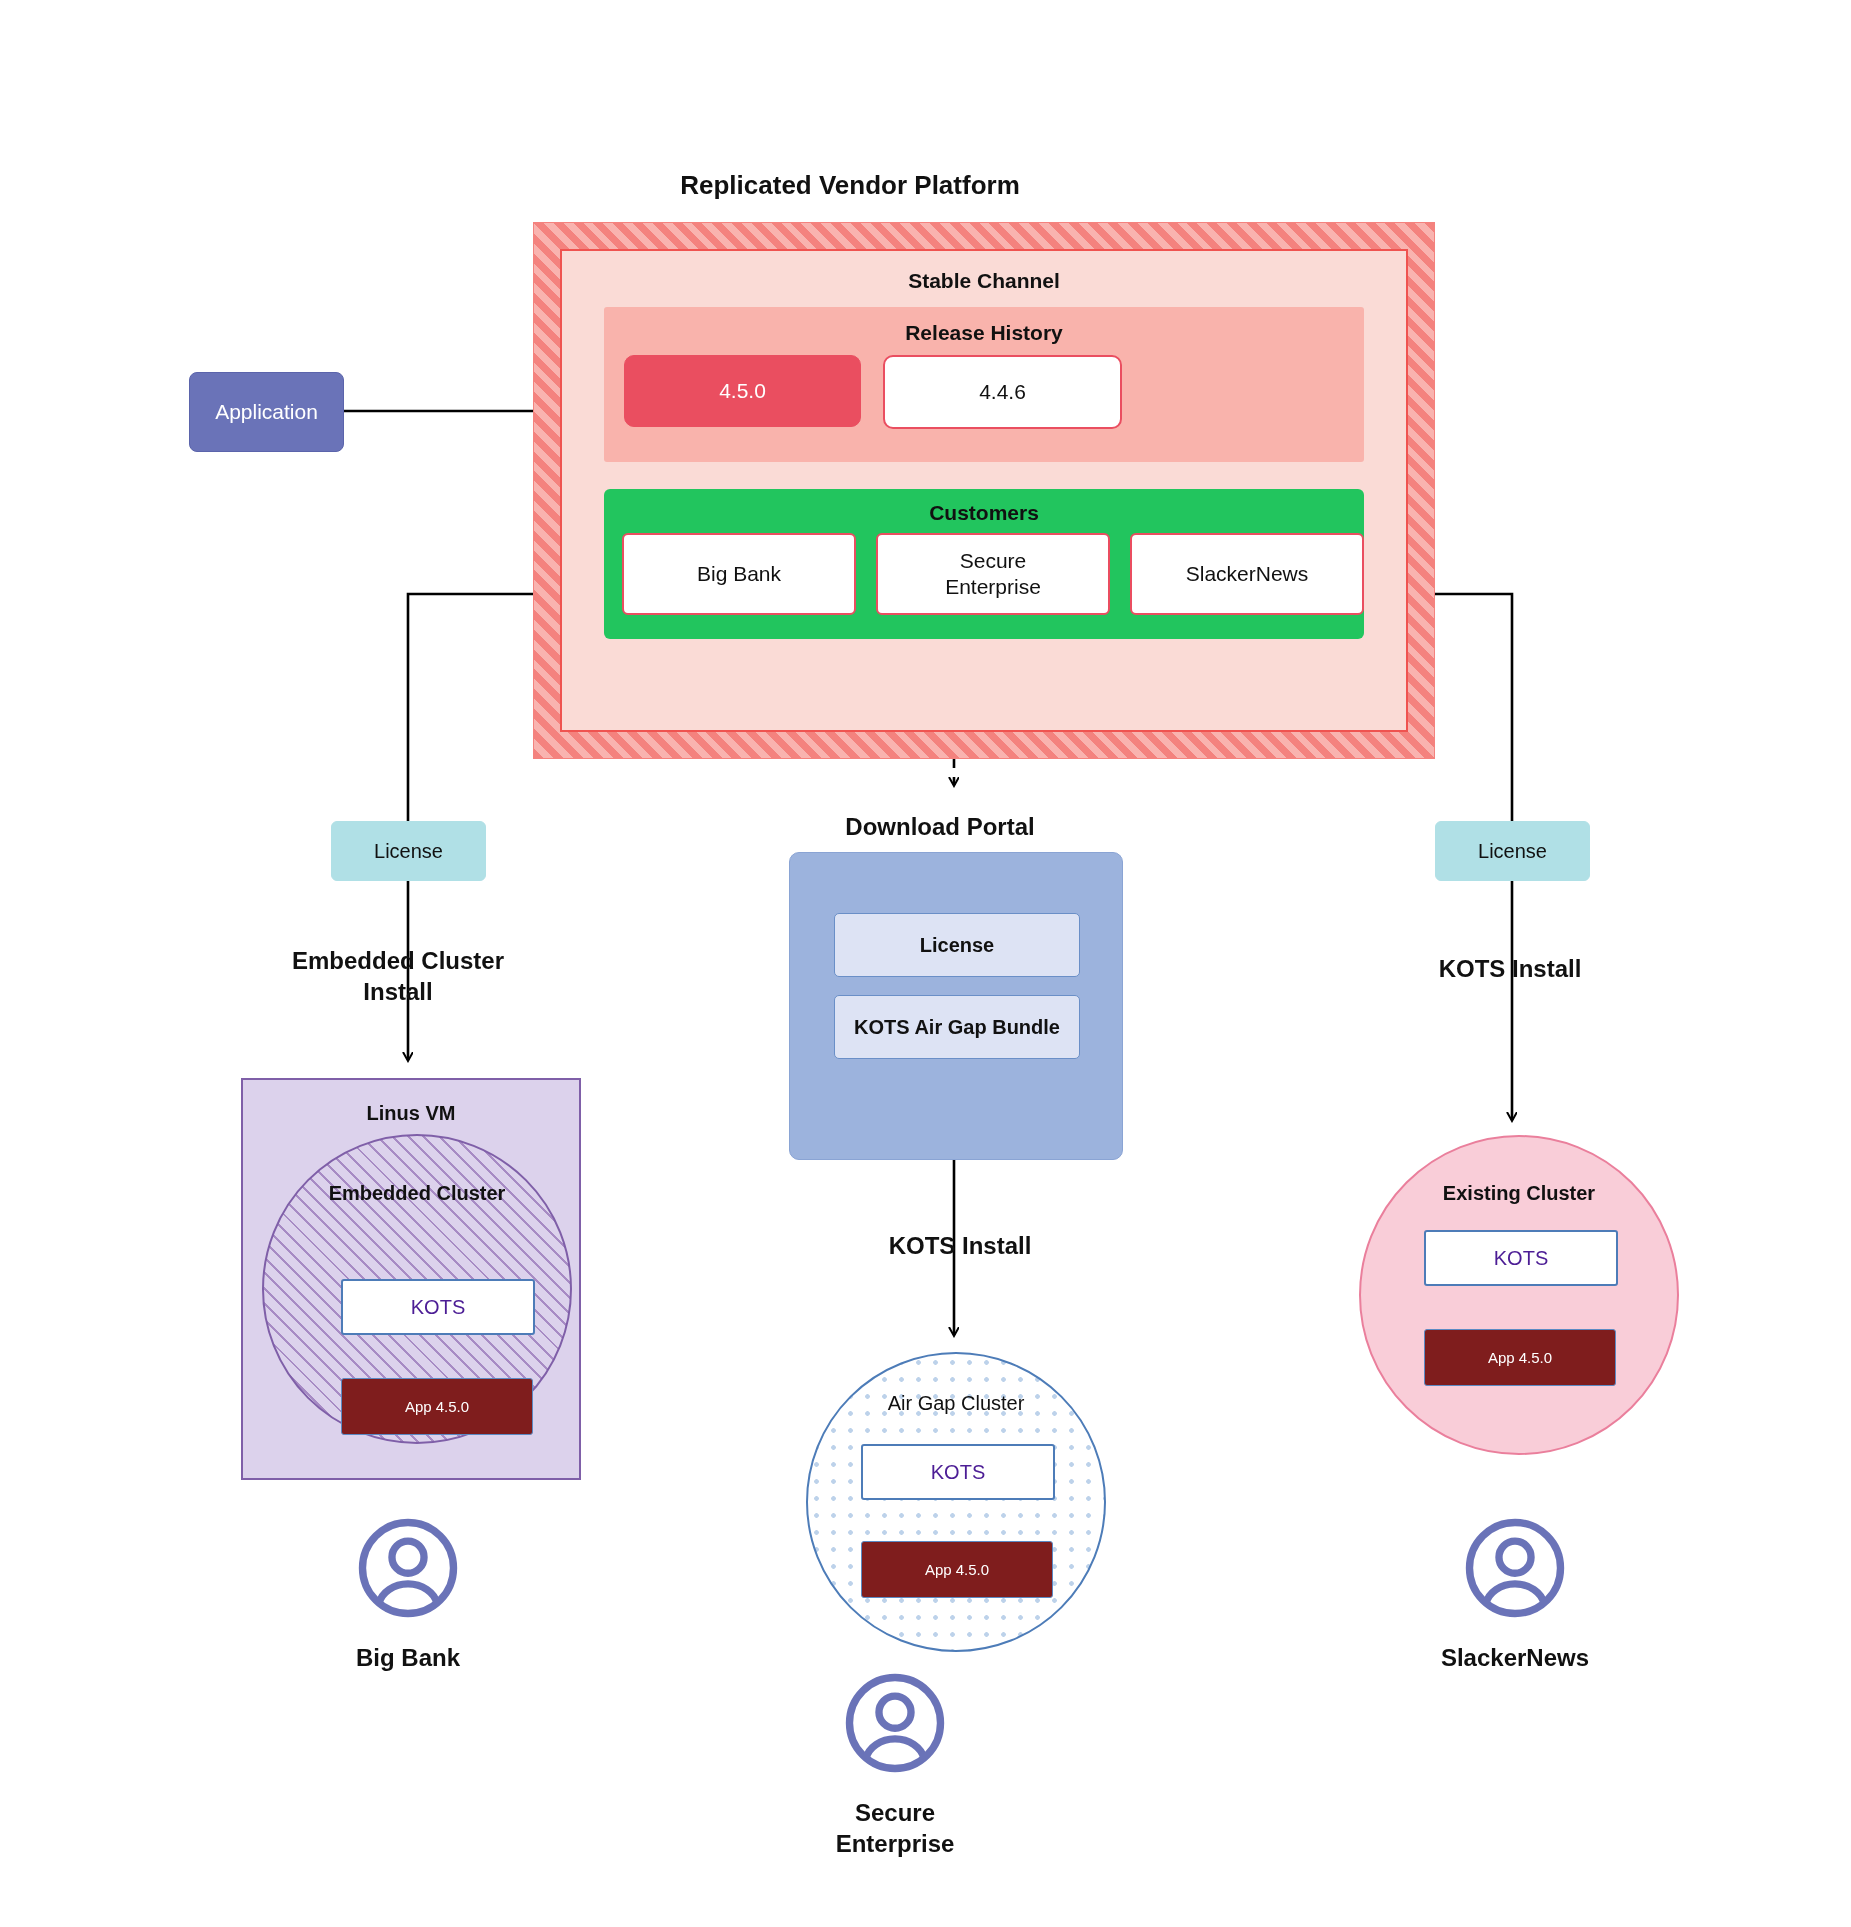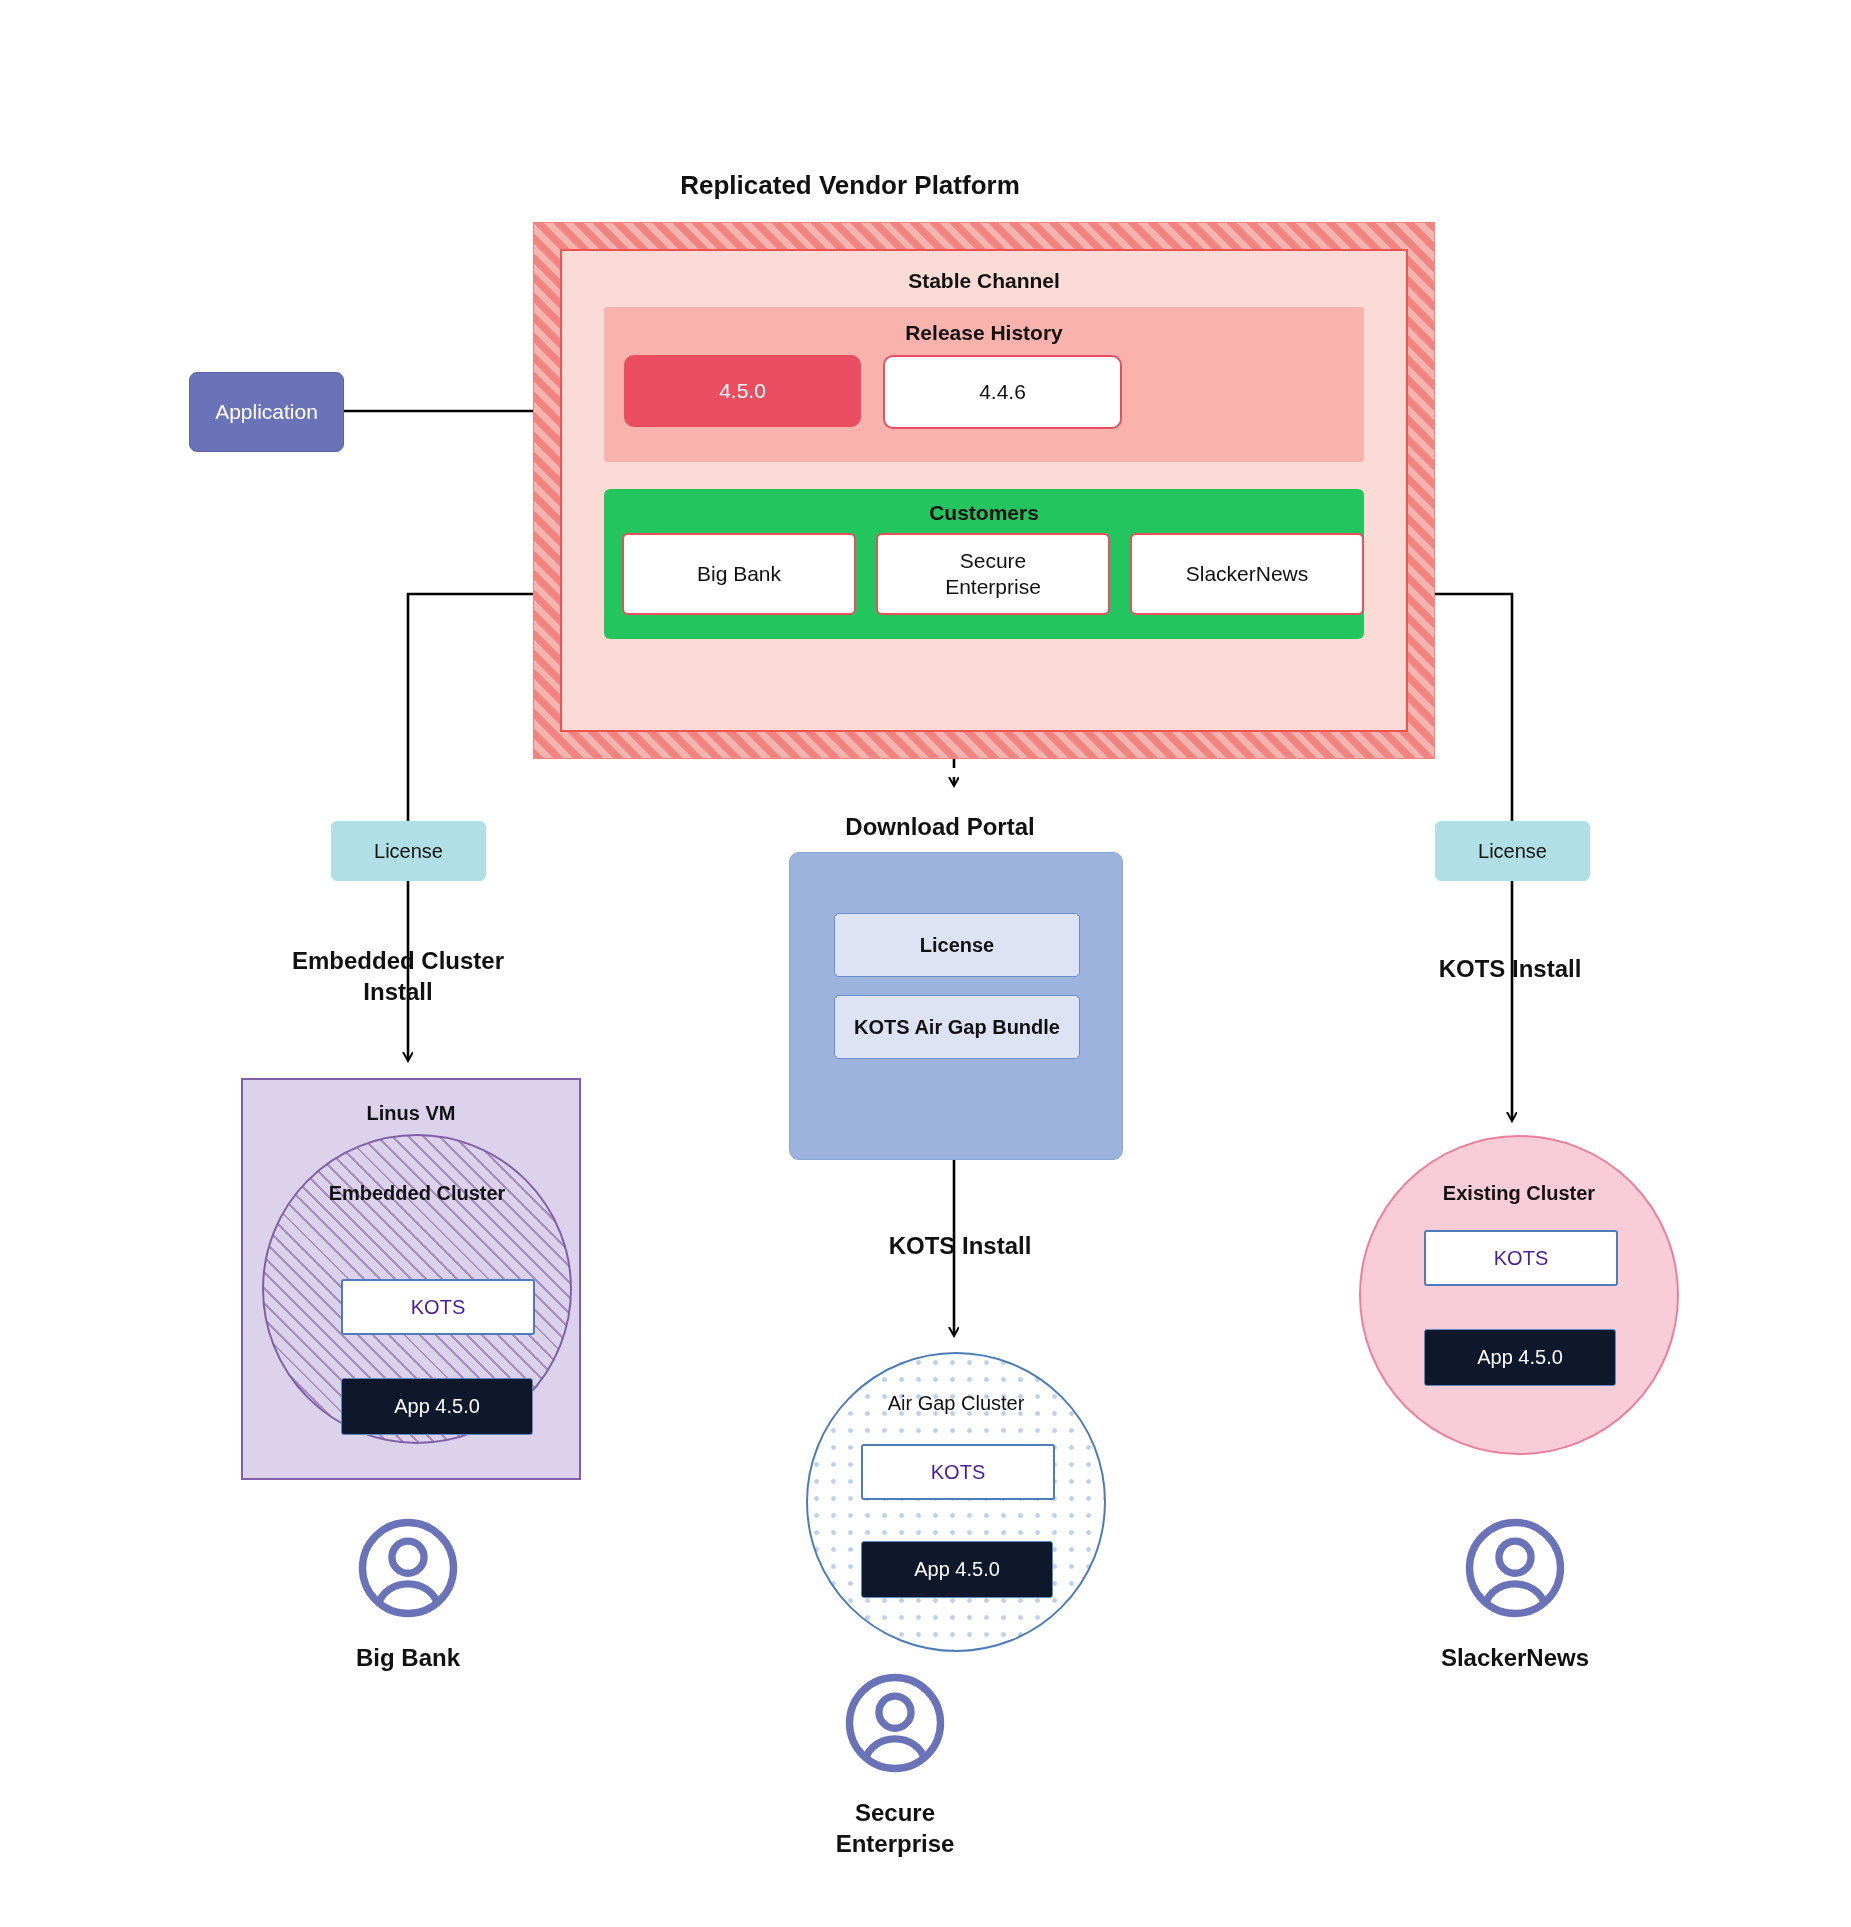--- a/index.html
+++ b/index.html
@@ -93,23 +93,23 @@
   
   #existing-cluster{position:absolute;left:1359px;top:1135px;width:316px;height:316px;
     border-radius:50%;background:#f9cdd8;border:2px solid #ea7f9c;}
   #existing-title{position:absolute;left:0;top:45px;width:100%;text-align:center;
     font-size:20px;font-weight:bold;}
 
   
   .node-kots{position:absolute;width:190px;height:52px;background:#ffffff;
     border:2px solid #4d7cb8;border-radius:3px;display:flex;align-items:center;
     justify-content:center;font-size:20px;color:#4c1d95;}
-  .node-app{position:absolute;width:190px;height:55px;background:#0f172a;
+  .node-app{position:absolute;width:190px;height:55px;background:#7f1d1d;
     border:1px solid #5b8ac4;border-radius:3px;display:flex;align-items:center;
-    justify-content:center;font-size:20px;color:#ffffff;}
+    justify-content:center;font-size:15px;color:#ffffff;}
 
   #ec-kots{left:77px;top:143px;}
   #ec-app{left:77px;top:242px;}
   #ag-kots{left:53px;top:90px;}
   #ag-app{left:53px;top:187px;}
   #xc-kots{left:63px;top:93px;}
   #xc-app{left:63px;top:192px;}
 
   
   .persona{position:absolute;width:240px;text-align:center;}

